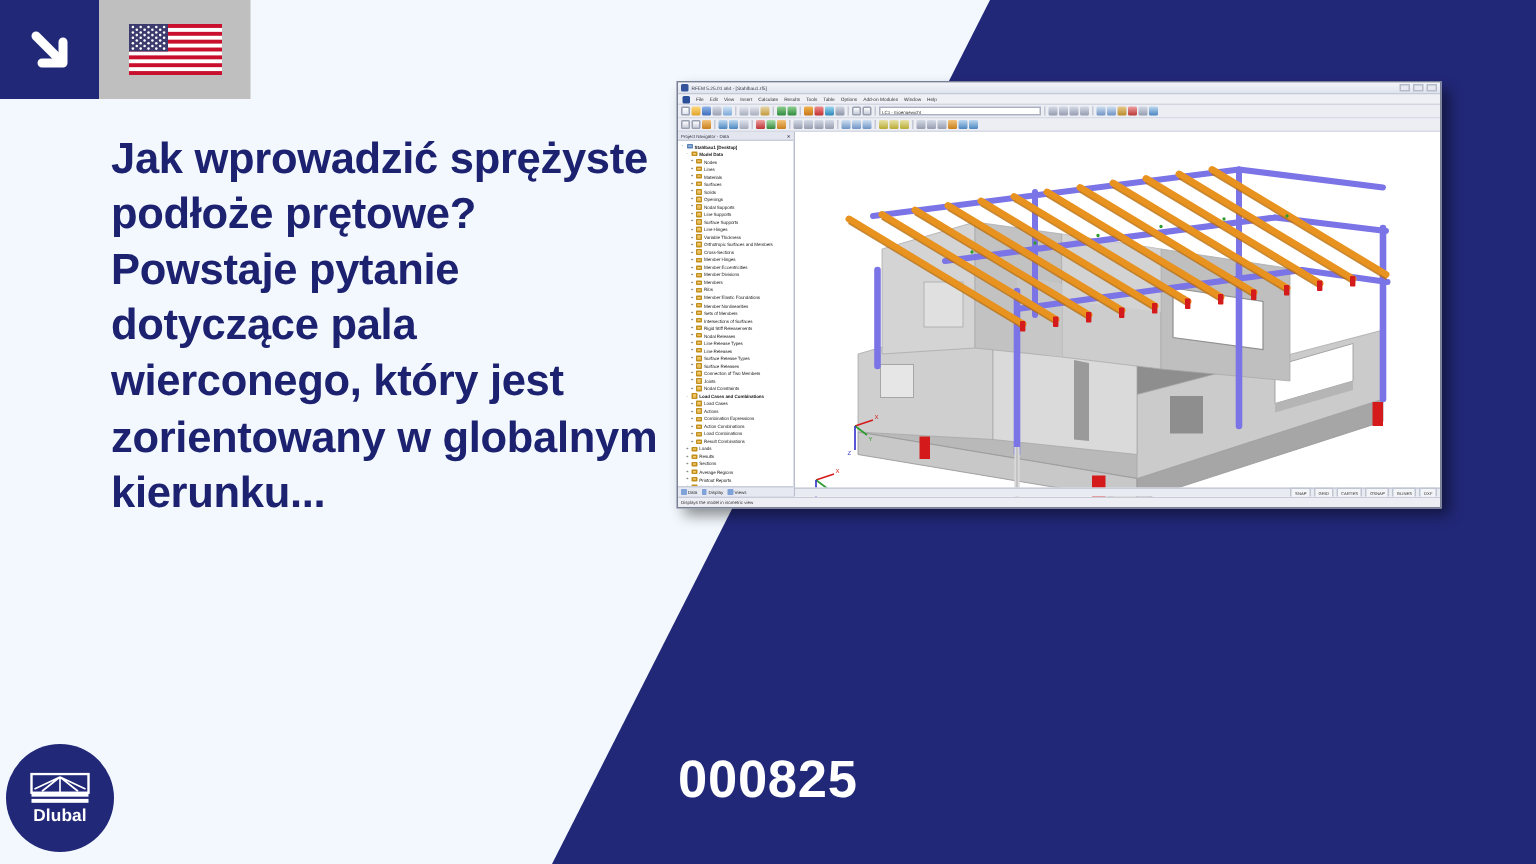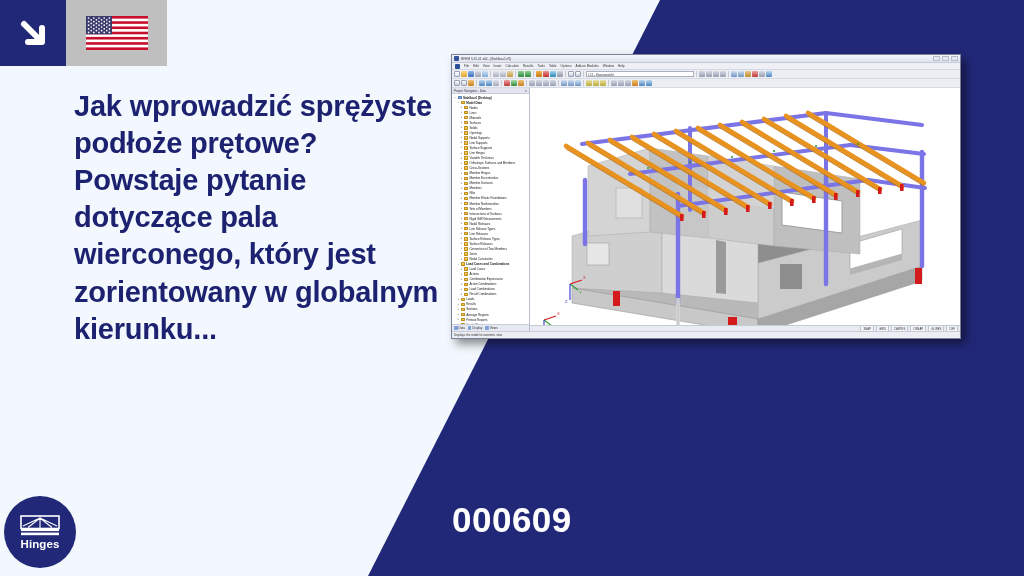--- a/index.html
+++ b/index.html
@@ -238,25 +238,25 @@
 
 <div id="headline">Jak wprowadzić sprężyste podłoże prętowe? Powstaje pytanie dotyczące pala wierconego, który jest zorientowany w globalnym kierunku...</div>
 
 <div id="dlubal-logo">
   <svg id="dlubal-mark" viewBox="0 0 40 22">
     <rect x="1" y="1" width="38" height="12.5" fill="none" stroke="#ffffff" stroke-width="1.6"></rect>
     <path d="M20 3 L8 12.5 M20 3 L32 12.5 M20 3 L20 13.5 M20 3 L3 11 M20 3 L37 11" stroke="#ffffff" stroke-width="1.1" fill="none"></path>
     <rect x="1" y="13.5" width="38" height="2.6" fill="#ffffff"></rect>
     <rect x="1" y="17.6" width="38" height="2.6" fill="#ffffff"></rect>
   </svg>
-  <div id="dlubal-word">Hinges</div>
+  <div id="dlubal-word">Dlubal</div>
 </div>
 
 <div id="faq-row">
-  <div id="faq-number">000609</div>
+  <div id="faq-number">000825</div>
 </div>
 
 <div id="app-window">
 
   <div id="title-bar">
     <div id="app-icon"></div>
     <div id="title-text">RFEM 5.25.01 x64 - [Stahlbau1.rf5]</div>
     <div id="win-buttons">
       <div class="win-btn"></div>
       <div class="win-btn"></div>

